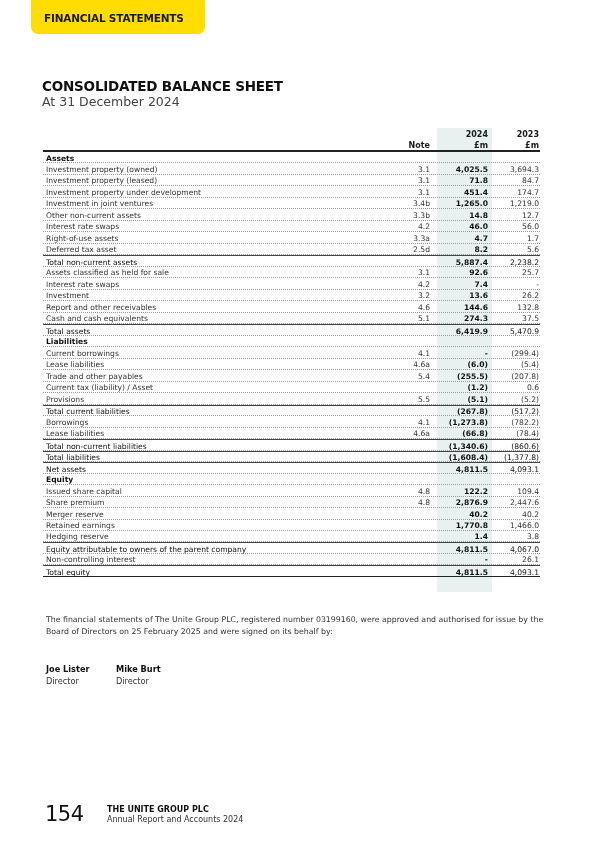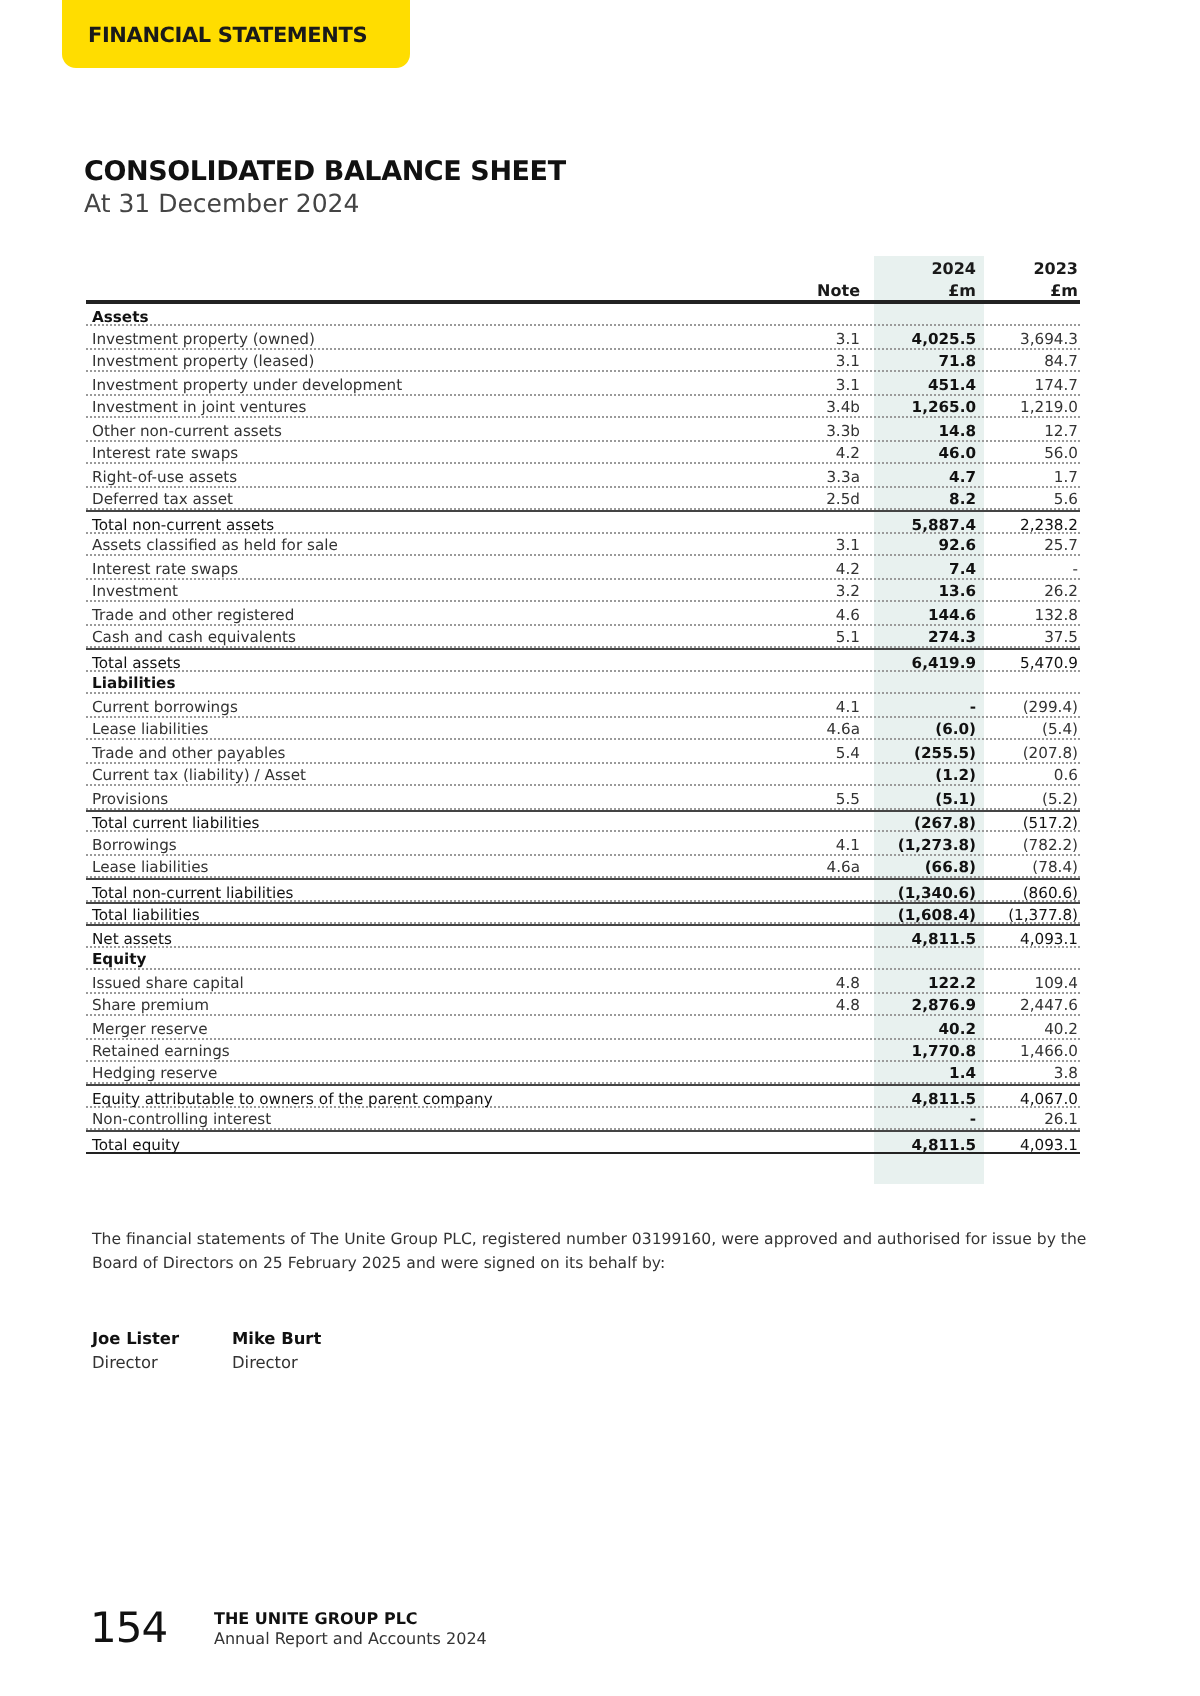--- a/index.html
+++ b/index.html
@@ -134,21 +134,21 @@
         <span class="v24">7.4</span>
         <span class="v23">-</span>
       </div>
       <div class="row">
         <span class="lbl">Investment</span>
         <span class="note">3.2</span>
         <span class="v24">13.6</span>
         <span class="v23">26.2</span>
       </div>
       <div class="row">
-        <span class="lbl">Trade and other registered</span>
+        <span class="lbl">Report and other receivables</span>
         <span class="note">4.6</span>
         <span class="v24">144.6</span>
         <span class="v23">132.8</span>
       </div>
       <div class="row">
         <span class="lbl">Cash and cash equivalents</span>
         <span class="note">5.1</span>
         <span class="v24">274.3</span>
         <span class="v23">37.5</span>
       </div>

